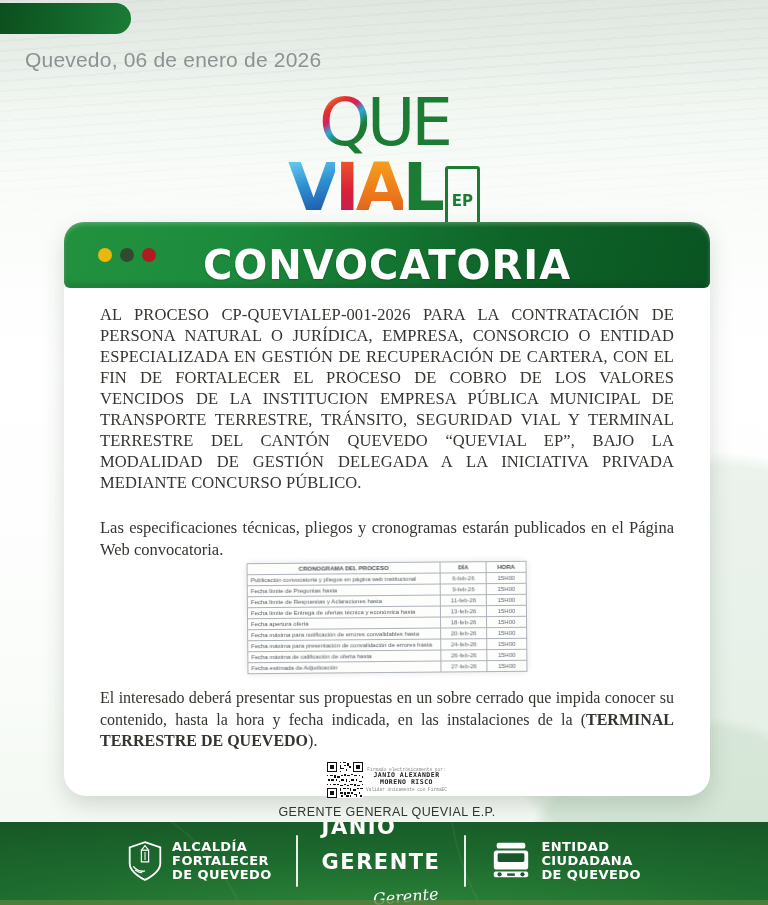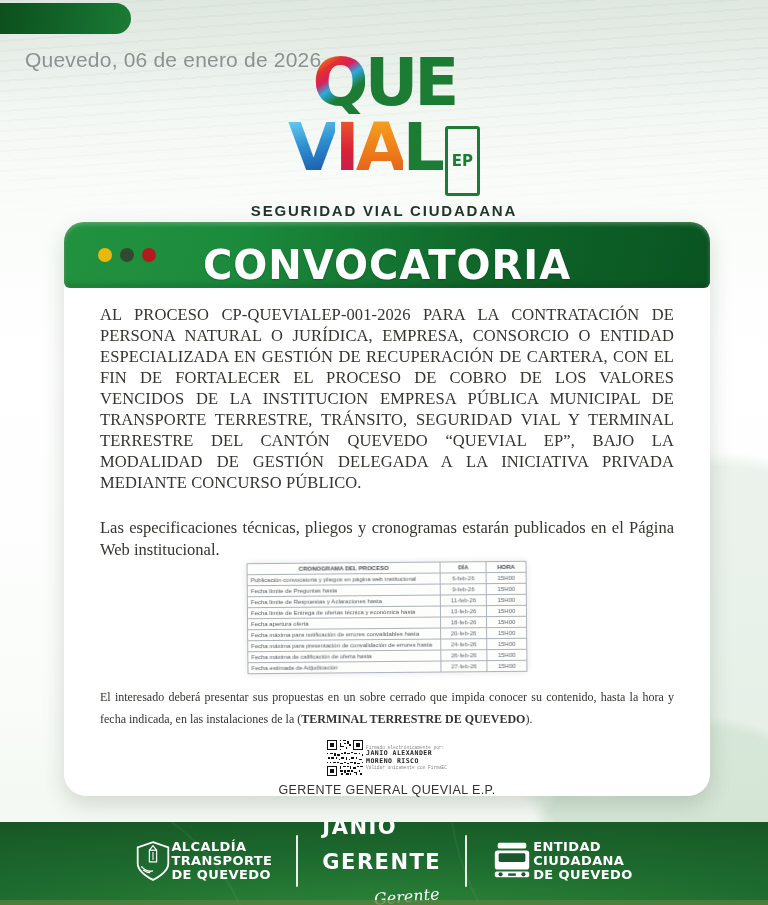--- a/index.html
+++ b/index.html
@@ -25,21 +25,21 @@
 
   
   .pill { position:absolute; top:3px; left:0; width:131px; height:31px;
     border-radius:0 16px 16px 0;
     background:linear-gradient(100deg,#0c4f1d 0%,#14692c 60%,#1b7c35 100%); }
   .date { position:absolute; top:48px; left:25px; font-size:21px; color:#8d9191; letter-spacing:.2px; }
 
   
   .logo { position:absolute; top:52px; left:0; right:0; text-align:center; line-height:1;
     font-family:"DejaVu Sans","Liberation Sans",sans-serif; }
-  .logo .l1 { font-size:66px; font-weight:700; letter-spacing:-4px; line-height:62px; }
+  .logo .l1 { font-size:66px; font-weight:400; letter-spacing:-4px; line-height:62px;margin-top:40px; }
   .logo .l2 { font-size:66px; font-weight:900; letter-spacing:-4px; line-height:62px; margin-top:3px; }
   .logo .grad { -webkit-background-clip:text; background-clip:text; color:transparent; display:inline-block; }
   .logo .q  { background-image:linear-gradient(145deg,#f29b1d 8%,#e23030 26%,#d81f5a 38%,#2da9e0 50%,#1c7c33 66%,#1c7c33 100%); }
   .logo .gu,.logo .ge { color:#1c7c33; }
   .logo .v  { background-image:linear-gradient(165deg,#6fd6f5 0%,#2e8fd0 45%,#1c55a8 90%); }
   .logo .li { background-image:linear-gradient(180deg,#ef5a2a 0%,#d92038 55%,#bf1f55 100%); }
   .logo .la { background-image:linear-gradient(180deg,#f5a31e 0%,#ee7c1a 55%,#e05a20 100%); }
   .logo .ll { color:#1c7c33; }
   .logo .ep { display:inline-block; font-size:15px; font-weight:900; letter-spacing:0;
     color:#1c7c33; border:3px solid #1c7c33; border-radius:3px; padding:1px 4px;
@@ -56,53 +56,53 @@
     display:flex; align-items:flex-end; justify-content:center; }
   .dots { position:absolute; left:34px; top:50%; transform:translateY(-50%); display:flex; gap:8px; }
   .dot { width:14px; height:14px; border-radius:50%; }
   .dot.d1 { background:#eab80c; } .dot.d2 { background:#31492f; } .dot.d3 { background:#b01b1f; }
   .card-title { color:#ffffff; font-size:40px; font-weight:900; letter-spacing:1px;
     font-family:"DejaVu Sans","Liberation Sans",sans-serif; text-shadow:0 1px 2px rgba(0,0,0,.25); }
 
   .card-body { padding:0 36px; font-family:"Liberation Serif",serif; color:#33352f; }
   .p1 { margin-top:16px; font-size:16.5px; line-height:21px; text-align:justify; letter-spacing:.1px; }
   .p2 { margin-top:24px; font-size:16.5px; line-height:21.5px; text-align:justify; }
-  .p3 { margin-top:14px; font-size:12px; line-height:21.5px; text-align:justify; }
+  .p3 { margin-top:14px; font-size:16px; line-height:21.5px; text-align:justify; }
   .p3 b { font-weight:bold; }
 
   
   .scanwrap { width:280px; margin:2px auto 0 auto; transform:rotate(-.5deg);
     filter:blur(.22px); opacity:.95; background:#fdfdfc; box-shadow:0 0 8px rgba(0,0,0,.10); }
   table.sched { width:100%; border-collapse:collapse; font-family:"Liberation Sans",sans-serif;
     font-size:6px; line-height:7px; color:#4a4f56; }
   table.sched th, table.sched td { border:1px solid #a8afb6; padding:1.5px 3px; }
   table.sched th { font-weight:bold; text-align:center; font-size:6px; color:#3c4147; }
   table.sched td.c { text-align:center; white-space:nowrap; color:#5a606a; }
   table.sched col.cdesc { width:194px; } table.sched col.cday { width:46px; } table.sched col.chour { width:40px; }
 
   
   .sig { margin-top:10px; text-align:center; font-family:"Liberation Sans",sans-serif; }
-  .stamp { display:inline-flex; align-items:flex-start; text-align:left; }
+  .stamp { display:inline-flex; align-items:flex-start; text-align:center; }
   .qr { width:36px; height:36px; }
   .stamp-text { margin-left:3px; margin-top:5px; }
   .stamp-text .tt { font-size:4.5px; line-height:5px; color:#8a8a8a; font-family:"Liberation Mono",monospace; }
   .stamp-text .nm { font-size:6.5px; line-height:7.5px; font-weight:bold; color:#222;
     font-family:"DejaVu Sans Mono","Liberation Mono",monospace; letter-spacing:.5px; }
   .sig-name { margin-top:7px; font-size:15px; font-weight:bold; color:#222; }
   .sig-role { margin-top:3px; font-size:12.5px; color:#333; letter-spacing:.4px; }
 
   
   .footer { position:absolute; left:0; top:822px; width:768px; height:83px; overflow:hidden;
     background:radial-gradient(130% 170% at 50% 120%, #2f8a3a 0%, #1d6a2e 45%, #134d20 100%); }
   .footer .arc { position:absolute; border-radius:50%; border:2px solid rgba(255,255,255,.05); }
   .footer .arc.a1 { width:420px; height:420px; left:-160px; top:-40px; }
   .footer .arc.a2 { width:520px; height:520px; right:-200px; top:-300px; }
   .fwrap { position:relative; height:78px; display:flex; align-items:center; justify-content:center; gap:24px; color:#fff; }
   .fsep { width:2px; height:52px; background:rgba(255,255,255,.9); border-radius:2px; }
-  .fgroup { display:flex; align-items:center; }
+  .fgroup { display:flex; align-items:center; gap:9px; }
   .ftext { font-size:13px; font-weight:800; line-height:14px; letter-spacing:.4px;
     font-family:"DejaVu Sans","Liberation Sans",sans-serif; }
   .g2 { flex-direction:column; align-items:flex-start; gap:16px; }
   .g2 .jn { font-size:21px; font-weight:900; letter-spacing:1.5px; line-height:19px;
     font-family:"DejaVu Sans","Liberation Sans",sans-serif; }
   .g2 .jrole { align-self:flex-end; font-family:"DejaVu Serif","Liberation Serif",serif;
     font-style:italic; font-size:16px; line-height:14px; transform:rotate(-5deg); margin-top:2px; margin-right:2px; }
   .bottom-strip { position:absolute; left:0; bottom:0; width:100%; height:5px; background:#56823f; opacity:.8; }
 </style>
 </head>
@@ -128,21 +128,21 @@
     <div class="dots">
       <span class="dot d1"></span>
       <span class="dot d2"></span>
       <span class="dot d3"></span>
     </div>
     <div class="card-title">CONVOCATORIA</div>
   </div>
 
   <div class="card-body">
     <p class="p1">AL PROCESO CP-QUEVIALEP-001-2026 PARA LA CONTRATACIÓN DE PERSONA NATURAL O JURÍDICA, EMPRESA, CONSORCIO O ENTIDAD ESPECIALIZADA EN GESTIÓN DE RECUPERACIÓN DE CARTERA, CON EL FIN DE FORTALECER EL PROCESO DE COBRO DE LOS VALORES VENCIDOS DE LA INSTITUCION EMPRESA PÚBLICA MUNICIPAL DE TRANSPORTE TERRESTRE, TRÁNSITO, SEGURIDAD VIAL Y TERMINAL TERRESTRE DEL CANTÓN QUEVEDO “QUEVIAL EP”, BAJO LA MODALIDAD DE GESTIÓN DELEGADA A LA INICIATIVA PRIVADA MEDIANTE CONCURSO PÚBLICO.</p>
-    <p class="p2">Las especificaciones técnicas, pliegos y cronogramas estarán publicados en el Página Web institucional.</p>
+    <p class="p2">Las especificaciones técnicas, pliegos y cronogramas estarán publicados en el Página Web convocatoria.</p>
 
     <div class="scanwrap">
       <table class="sched">
         <colgroup>
             <col class="cdesc">
             <col class="cday">
             <col class="chour">
           </colgroup>
         <tbody>
             <tr>
@@ -237,21 +237,21 @@
       <svg width="36" height="44" viewBox="0 0 40 46">
         <path d="M20 2 L37 8 V26 C37 36 20 44 20 44 C20 44 3 36 3 26 V8 Z" fill="none" stroke="#fff" stroke-width="2"></path>
         <rect x="16" y="11" width="8" height="13" fill="none" stroke="#fff" stroke-width="1.4"></rect>
         <path d="M16 11 L20 6 L24 11" fill="none" stroke="#fff" stroke-width="1.4"></path>
         <line x1="20" y1="13" x2="20" y2="22" stroke="#fff" stroke-width="1.2"></line>
         <path d="M7 29 q6 7 13 5" fill="none" stroke="#fff" stroke-width="1.6"></path>
         <path d="M9 33 q4 3 8 3" fill="none" stroke="#fff" stroke-width="1.2"></path>
       </svg>
       <div class="ftext">
         <div>ALCALDÍA</div>
-        <div>TRANSPORTE</div>
+        <div>FORTALECER</div>
         <div>DE QUEVEDO</div>
       </div>
     </div>
 
     <div class="fsep"></div>
 
     <div class="fgroup g2">
       <div class="jn">JANIO</div>
       <div class="jn">GERENTE</div>
       <div class="jrole">Gerente</div>

